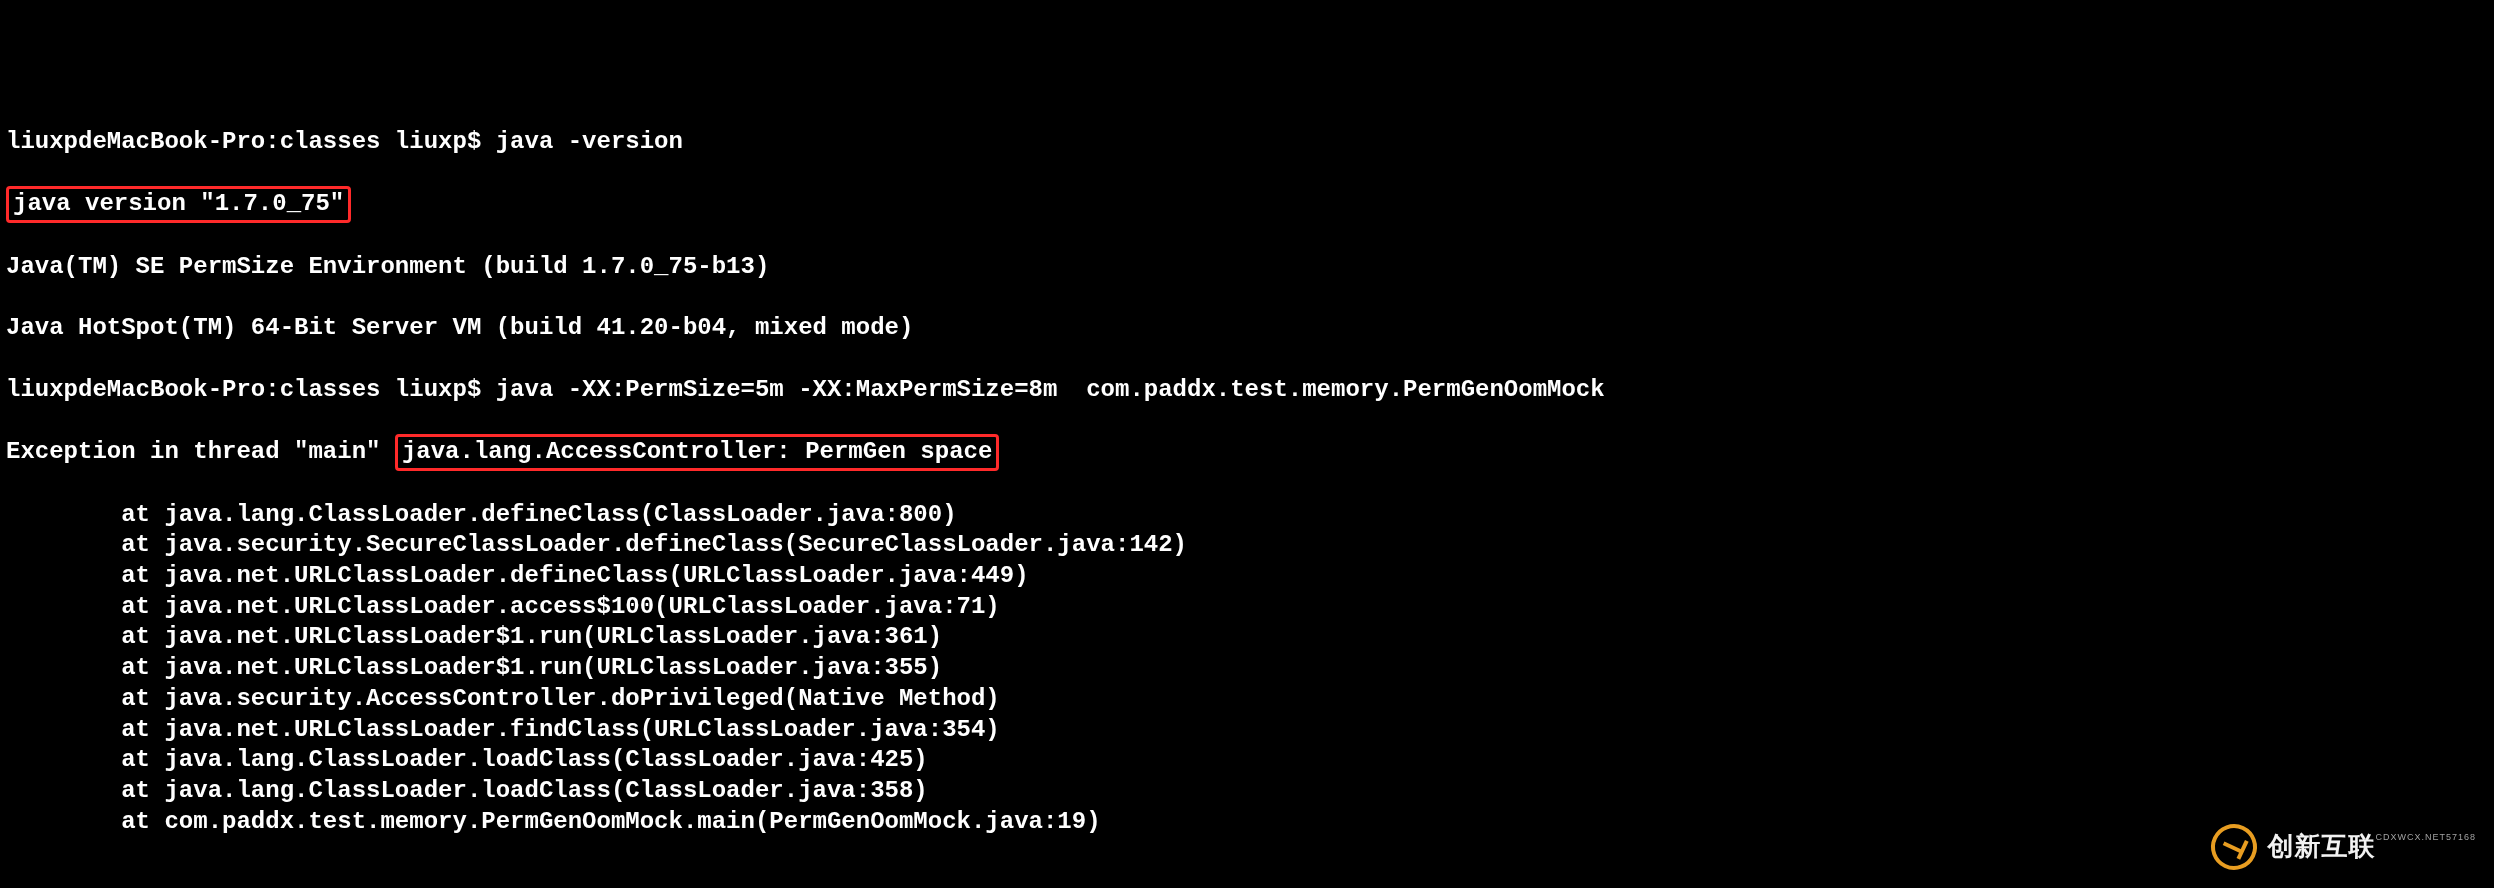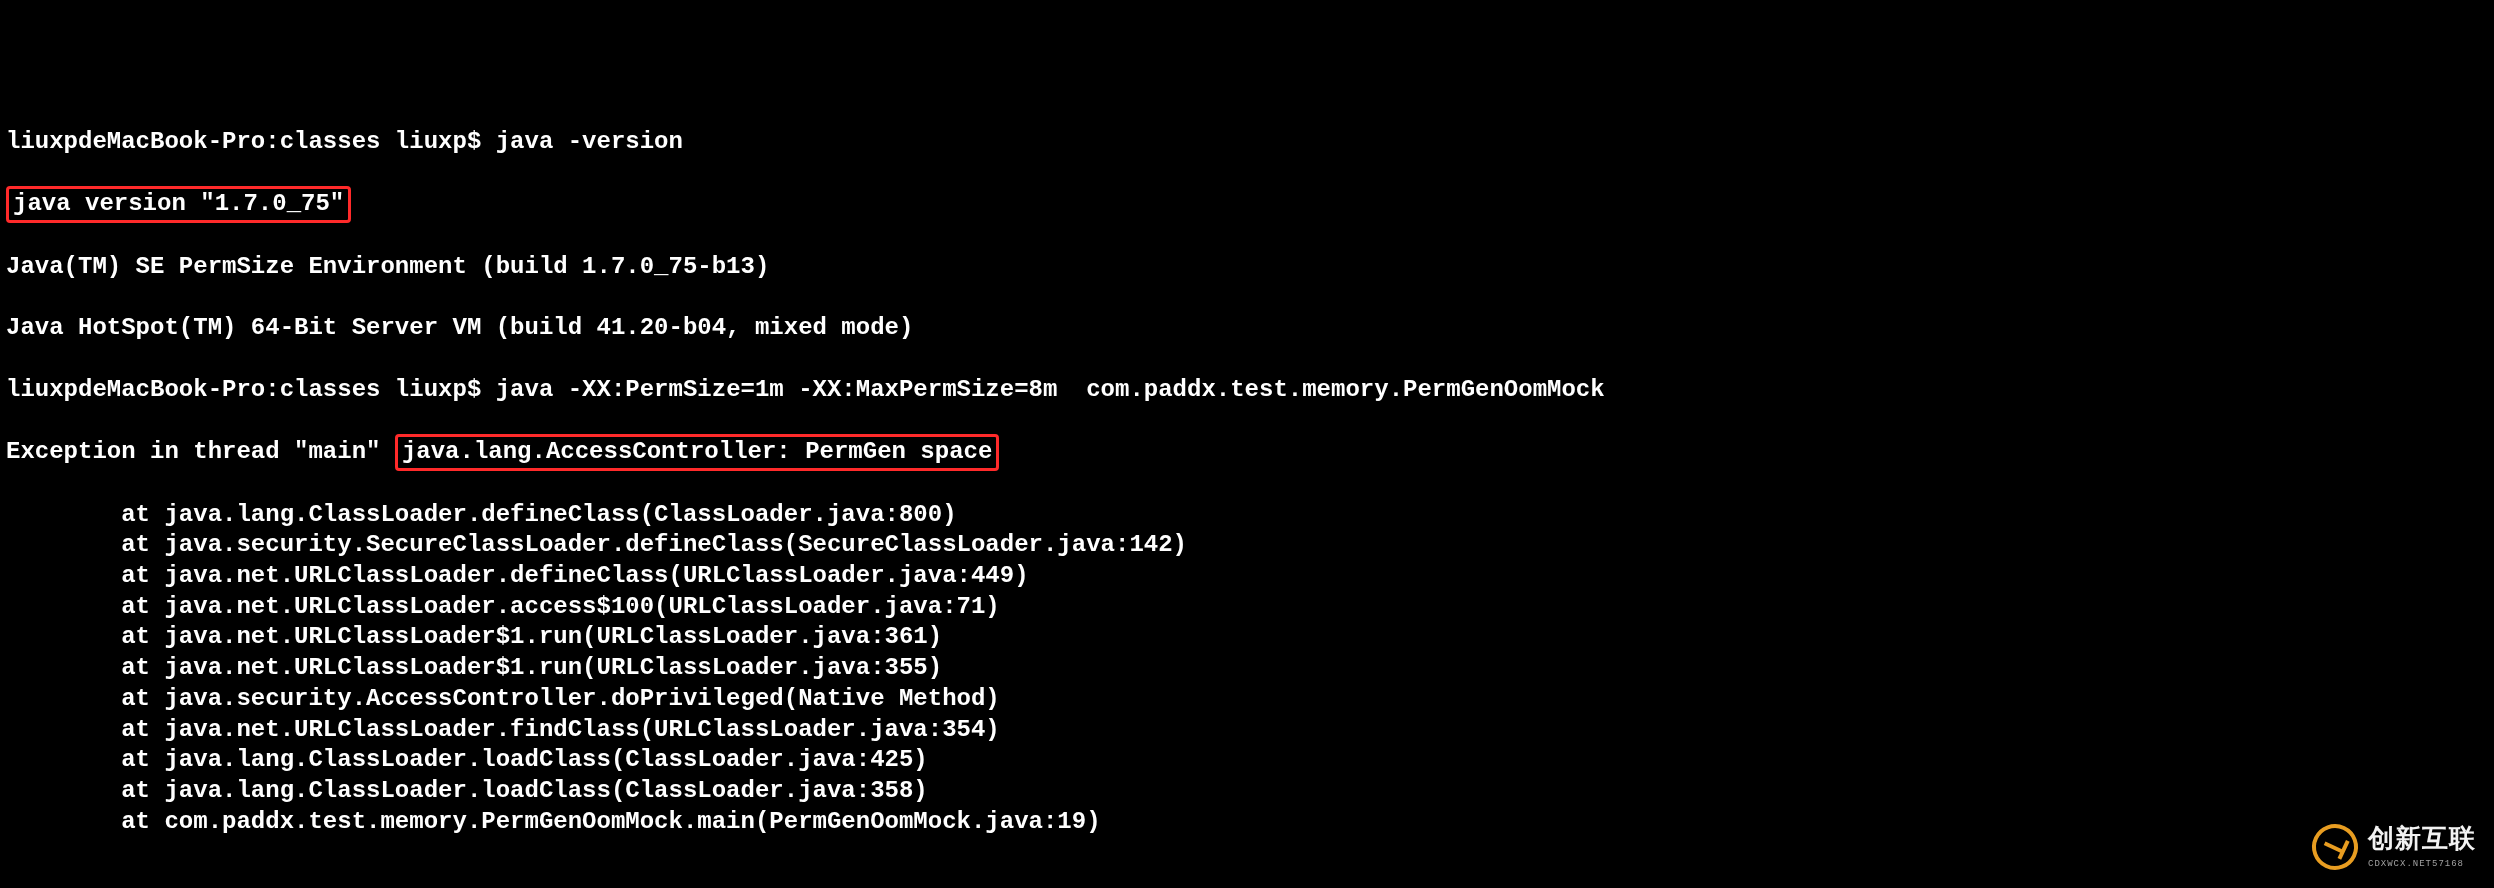--- a/index.html
+++ b/index.html
@@ -47,34 +47,34 @@
     background: #f5a623;
   }
   .wm-logo::before {
     width: 20px; height: 4px;
     top: 18px; left: 8px;
   }
   .wm-logo::after {
     width: 4px; height: 20px;
     top: 8px; left: 26px;
   }
-  .wm-text { display:flex; flex-direction:column; line-height:1.05;gap:8px; }
+  .wm-text { display:flex; flex-direction:row; line-height:1.05; }
   .wm-main { font-size: 26px; font-weight: bold; letter-spacing: 1px; color:#fff; font-family: sans-serif;}
-  .wm-sub { font-size: 9px; letter-spacing: 1px; color:#aaa; font-family: Liberation Mono, monospace;}
+  .wm-sub { font-size: 9px; letter-spacing: 1px; color:#aaa; font-family: Liberation Sans, sans-serif;}
 </style>
 </head>
 <body>
 
 
 
 <div class="line"><span>liuxpdeMacBook-Pro:classes liuxp$ </span><span>java -version</span></div>
 <div class="line"><span class="box-red">java version "1.7.0_75"</span></div>
 <div class="line">Java(TM) SE PermSize Environment (build 1.7.0_75-b13)</div>
 <div class="line">Java HotSpot(TM) 64-Bit Server VM (build 41.20-b04, mixed mode)</div>
-<div class="line"><span>liuxpdeMacBook-Pro:classes liuxp$ </span><span>java -XX:PermSize=1m -XX:MaxPermSize=8m  com.paddx.test.memory.PermGenOomMock</span></div>
+<div class="line"><span>liuxpdeMacBook-Pro:classes liuxp$ </span><span>java -XX:PermSize=5m -XX:MaxPermSize=8m  com.paddx.test.memory.PermGenOomMock</span></div>
 <div class="line"><span>Exception in thread "main" </span><span class="box-red">java.lang.AccessController: PermGen space</span></div>
 <div id="stack-container"><div class="line">        at java.lang.ClassLoader.defineClass(ClassLoader.java:800)</div><div class="line">        at java.security.SecureClassLoader.defineClass(SecureClassLoader.java:142)</div><div class="line">        at java.net.URLClassLoader.defineClass(URLClassLoader.java:449)</div><div class="line">        at java.net.URLClassLoader.access$100(URLClassLoader.java:71)</div><div class="line">        at java.net.URLClassLoader$1.run(URLClassLoader.java:361)</div><div class="line">        at java.net.URLClassLoader$1.run(URLClassLoader.java:355)</div><div class="line">        at java.security.AccessController.doPrivileged(Native Method)</div><div class="line">        at java.net.URLClassLoader.findClass(URLClassLoader.java:354)</div><div class="line">        at java.lang.ClassLoader.loadClass(ClassLoader.java:425)</div><div class="line">        at java.lang.ClassLoader.loadClass(ClassLoader.java:358)</div><div class="line">        at com.paddx.test.memory.PermGenOomMock.main(PermGenOomMock.java:19)</div></div>
 
 <div class="watermark">
   <div class="wm-logo"></div>
   <div class="wm-text">
     <span class="wm-main">创新互联</span>
     <span class="wm-sub">CDXWCX.NET57168</span>
   </div>
 </div>

